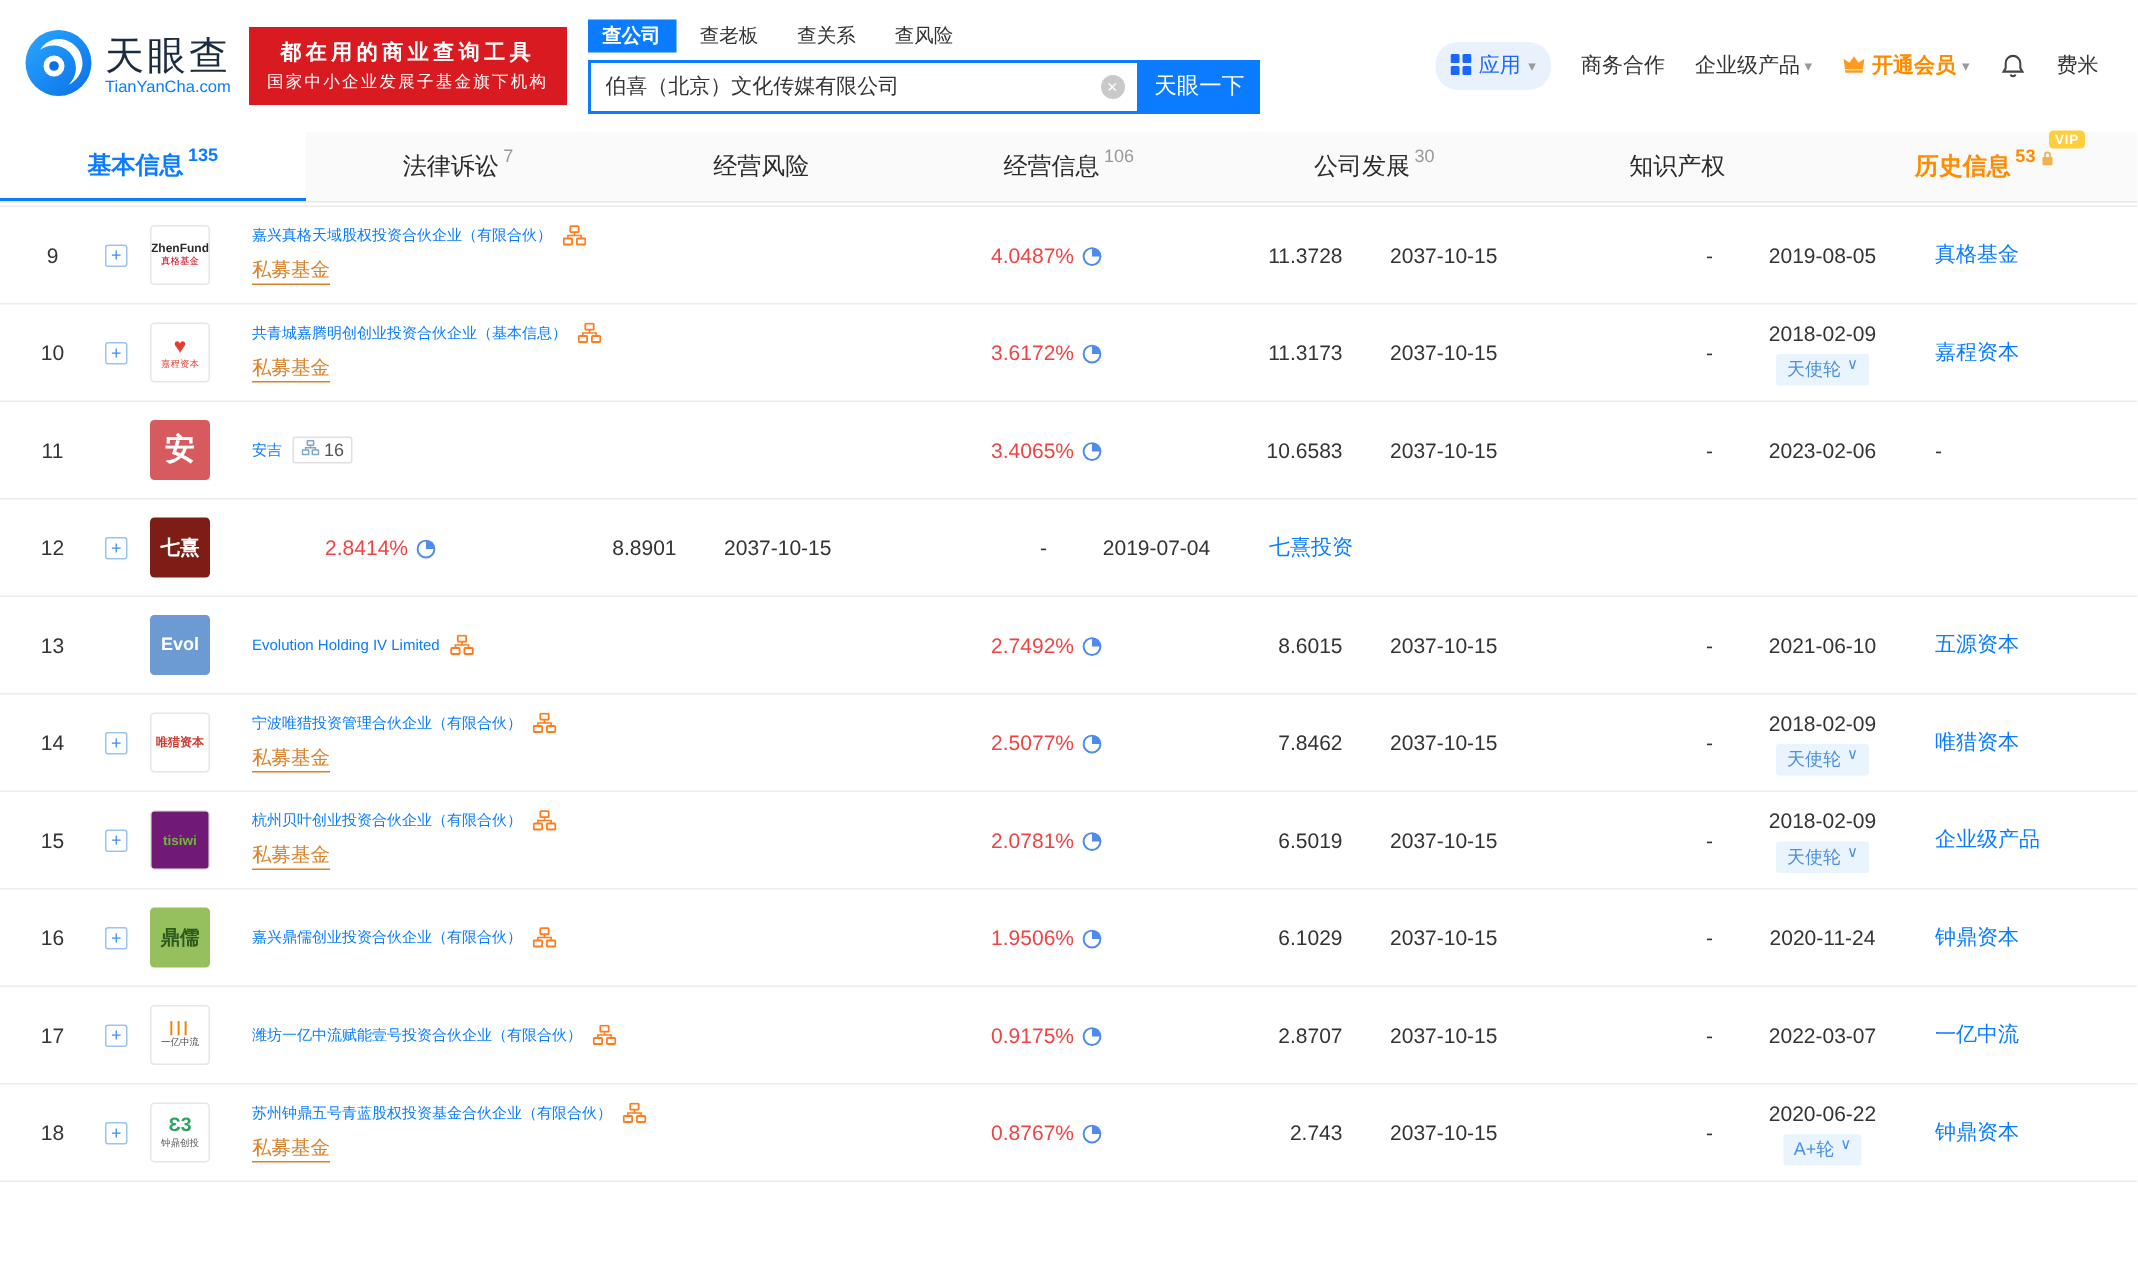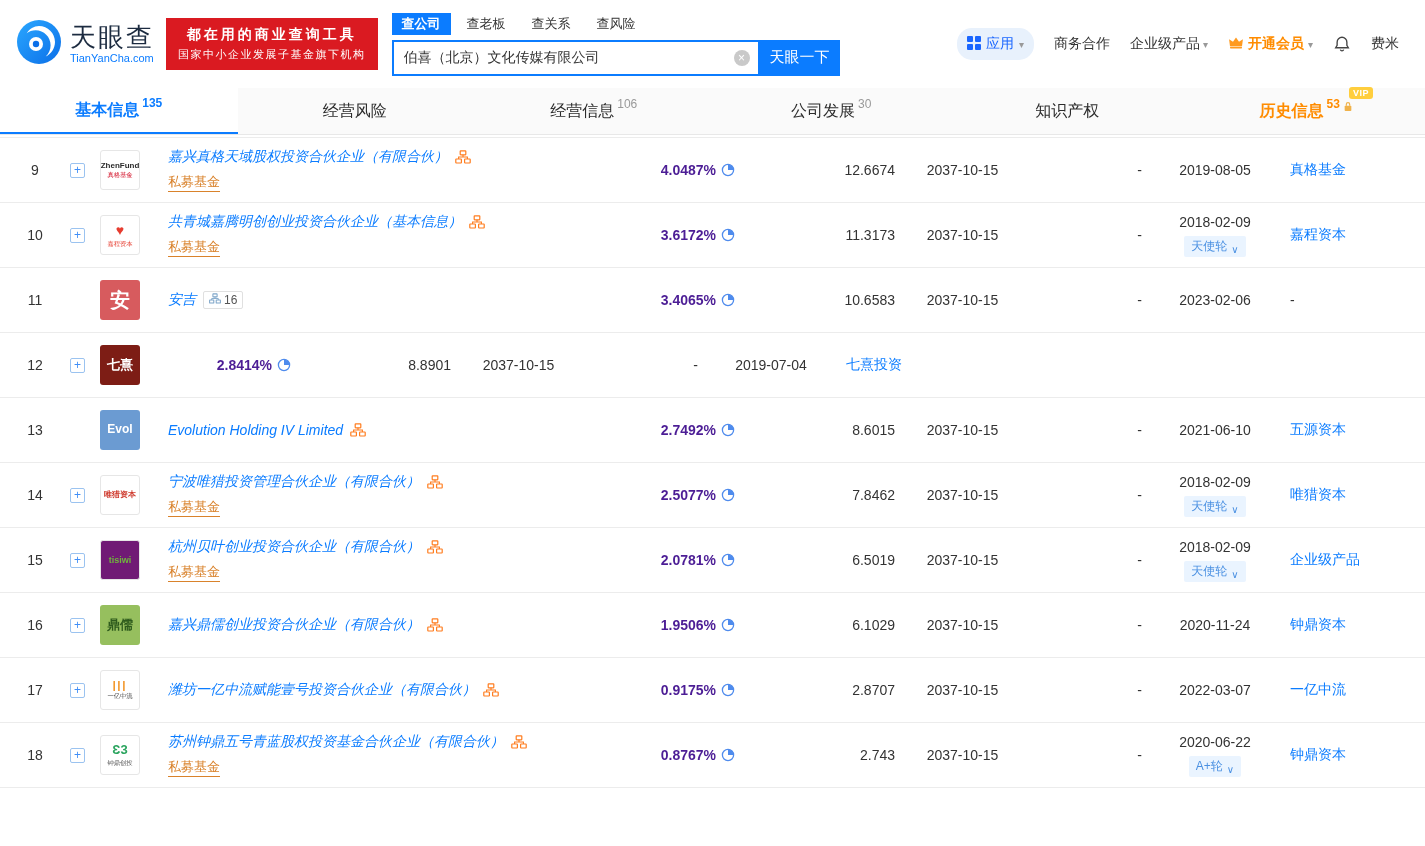--- a/index.html
+++ b/index.html
@@ -52,31 +52,31 @@
   .c-no { width:70px; text-align:center; color:#333; }
   .c-expand { width:30px; display:flex; justify-content:flex-start; }
   .expand-btn { width:15px; height:15px; border:1px solid #9bc3f0; color:#3f8ef7; background:#fff; display:inline-flex; align-items:center; justify-content:center; font-size:12px; line-height:1; border-radius:2px; cursor:pointer; }
   .c-logo { width:56px; }
   .logo-box { width:40px; height:40px; display:flex; flex-direction:column; align-items:center; justify-content:center; border-radius:3px; overflow:hidden; cursor:pointer; }
   .logo-box.bordered { border:1px solid #e6e6e6; }
   .logo-main { font-weight:bold; line-height:1.15; white-space:nowrap; }
   .logo-sub { font-size:7px; line-height:1.3; white-space:nowrap; transform:scale(0.9); }
   .c-name { flex:1; padding-left:12px; min-width:0; }
   .name-line { display:flex; align-items:center; gap:7px; }
-  .name-link { color:#0b7cff; font-size:14px; cursor:pointer;font-style:italic; }
+  .name-link { color:#0b7cff; font-size:10px; cursor:pointer; }
   .graph-icon { display:inline-flex; cursor:pointer; }
   .count-badge { display:inline-flex; align-items:center; gap:3px; border:1px solid #e0e0e0; border-radius:2px; padding:1px 5px; font-size:12px; color:#555; cursor:pointer; }
   .tag-pe { display:inline-block; margin-top:7px; color:#d9822b; font-size:13px; border-bottom:1px solid #d9822b; cursor:pointer; }
-  .c-percent { width:135px; display:flex; align-items:center; justify-content:flex-end; gap:5px; color:#4c1d95;font-weight:bold; }
+  .c-percent { width:135px; display:flex; align-items:flex-end; justify-content:flex-end; gap:5px; color:#ef4444; }
   .pie-icon { display:inline-flex; cursor:pointer; }
   .c-amount { width:160px; text-align:right; color:#333; }
   .c-date1 { width:135px; text-align:center; color:#333; }
   .c-dash { width:120px; text-align:right; padding-right:8px; color:#333; }
   .c-date2 { width:130px; text-align:center; color:#333; }
-  .round-tag { display:inline-flex; align-items:flex-end; gap:4px; background:#eaf4ff; color:#4a90e2; font-size:12px; padding:2px 7px; border-radius:2px; margin-top:6px; cursor:pointer; }
+  .round-tag { display:inline-flex; align-items:flex-start; gap:4px; background:#eaf4ff; color:#4a90e2; font-size:12px; padding:2px 7px; border-radius:2px; margin-top:6px; cursor:pointer; }
   .round-caret { font-size:10px; }
   .c-fund { width:145px; padding-left:10px; }
   .fund-link { color:#0b7cff; cursor:pointer; }
   .fund-link.plain { color:#333; cursor:default; }
 </style>
 </head>
 <body>
 
 <div class="header">
   <div class="logo">
@@ -161,20 +161,26 @@
 
 <div class="tabbar">
   <div class="tab active">
     <span class="tab-inner">
         <span class="tab-label">基本信息</span>
         <span class="tab-count">135</span>
       </span>
   </div>
   <div class="tab">
     <span class="tab-inner">
+        <span class="tab-label">法律诉讼</span>
+        <span class="tab-count">7</span>
+      </span>
+  </div>
+  <div class="tab">
+    <span class="tab-inner">
         <span class="tab-label">经营风险</span>
         <span class="tab-count"></span>
       </span>
   </div>
   <div class="tab">
     <span class="tab-inner">
         <span class="tab-label">经营信息</span>
         <span class="tab-count">106</span>
       </span>
   </div>
@@ -234,21 +240,21 @@
     </div>
     <div class="c-percent">
       <span>4.0487%</span>
       <span class="pie-icon">
         <svg width="14" height="14" viewBox="0 0 14 14">
           <circle cx="7" cy="7" r="5.6" fill="none" stroke="#4e8bed" stroke-width="1.3"></circle>
           <path d="M7 7V1.4A5.6 5.6 0 0 1 12.6 7Z" fill="#4e8bed"></path>
         </svg>
       </span>
     </div>
-    <div class="c-amount">12.6674</div>
+    <div class="c-amount">11.3728</div>
     <div class="c-date1">2037-10-15</div>
     <div class="c-dash">-</div>
     <div class="c-date2">
       <div>2019-08-05</div>
 
     </div>
     <div class="c-fund">
       <a class="fund-link">真格基金</a>
     </div>
   </div>

